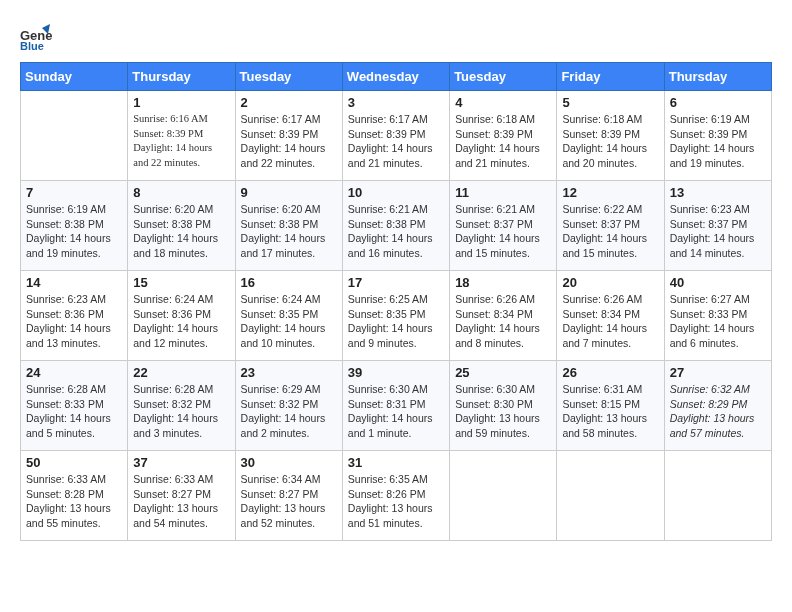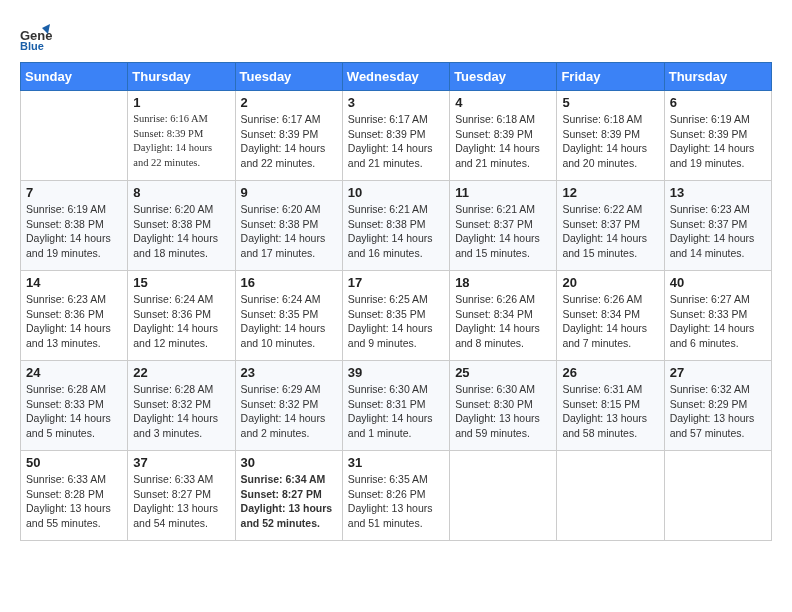--- a/index.html
+++ b/index.html
@@ -294,21 +294,21 @@
         </td>
         <td>
           <span class="day-number">26</span>
           <div class="day-info" style="white-space: pre-line;">Sunrise: 6:31 AM
 Sunset: 8:15 PM
 Daylight: 13 hours
 and 58 minutes.</div>
         </td>
         <td>
           <span class="day-number">27</span>
-          <div class="day-info" style="white-space: pre-line;">Sunrise: 6:32 AM
+          <div class="day-info" style="white-space: pre-line; font-style: italic;">Sunrise: 6:32 AM
 Sunset: 8:29 PM
 Daylight: 13 hours
 and 57 minutes.</div>
         </td>
       </tr>
       <tr>
         <td>
           <span class="day-number">50</span>
           <div class="day-info" style="white-space: pre-line;">Sunrise: 6:33 AM
 Sunset: 8:28 PM
@@ -317,21 +317,21 @@
         </td>
         <td>
           <span class="day-number">37</span>
           <div class="day-info" style="white-space: pre-line;">Sunrise: 6:33 AM
 Sunset: 8:27 PM
 Daylight: 13 hours
 and 54 minutes.</div>
         </td>
         <td>
           <span class="day-number">30</span>
-          <div class="day-info" style="white-space: pre-line; font-weight: bold;">Sunrise: 6:34 AM
+          <div class="day-info" style="white-space: pre-line;">Sunrise: 6:34 AM
 Sunset: 8:27 PM
 Daylight: 13 hours
 and 52 minutes.</div>
         </td>
         <td>
           <span class="day-number">31</span>
           <div class="day-info" style="white-space: pre-line;">Sunrise: 6:35 AM
 Sunset: 8:26 PM
 Daylight: 13 hours
 and 51 minutes.</div>

